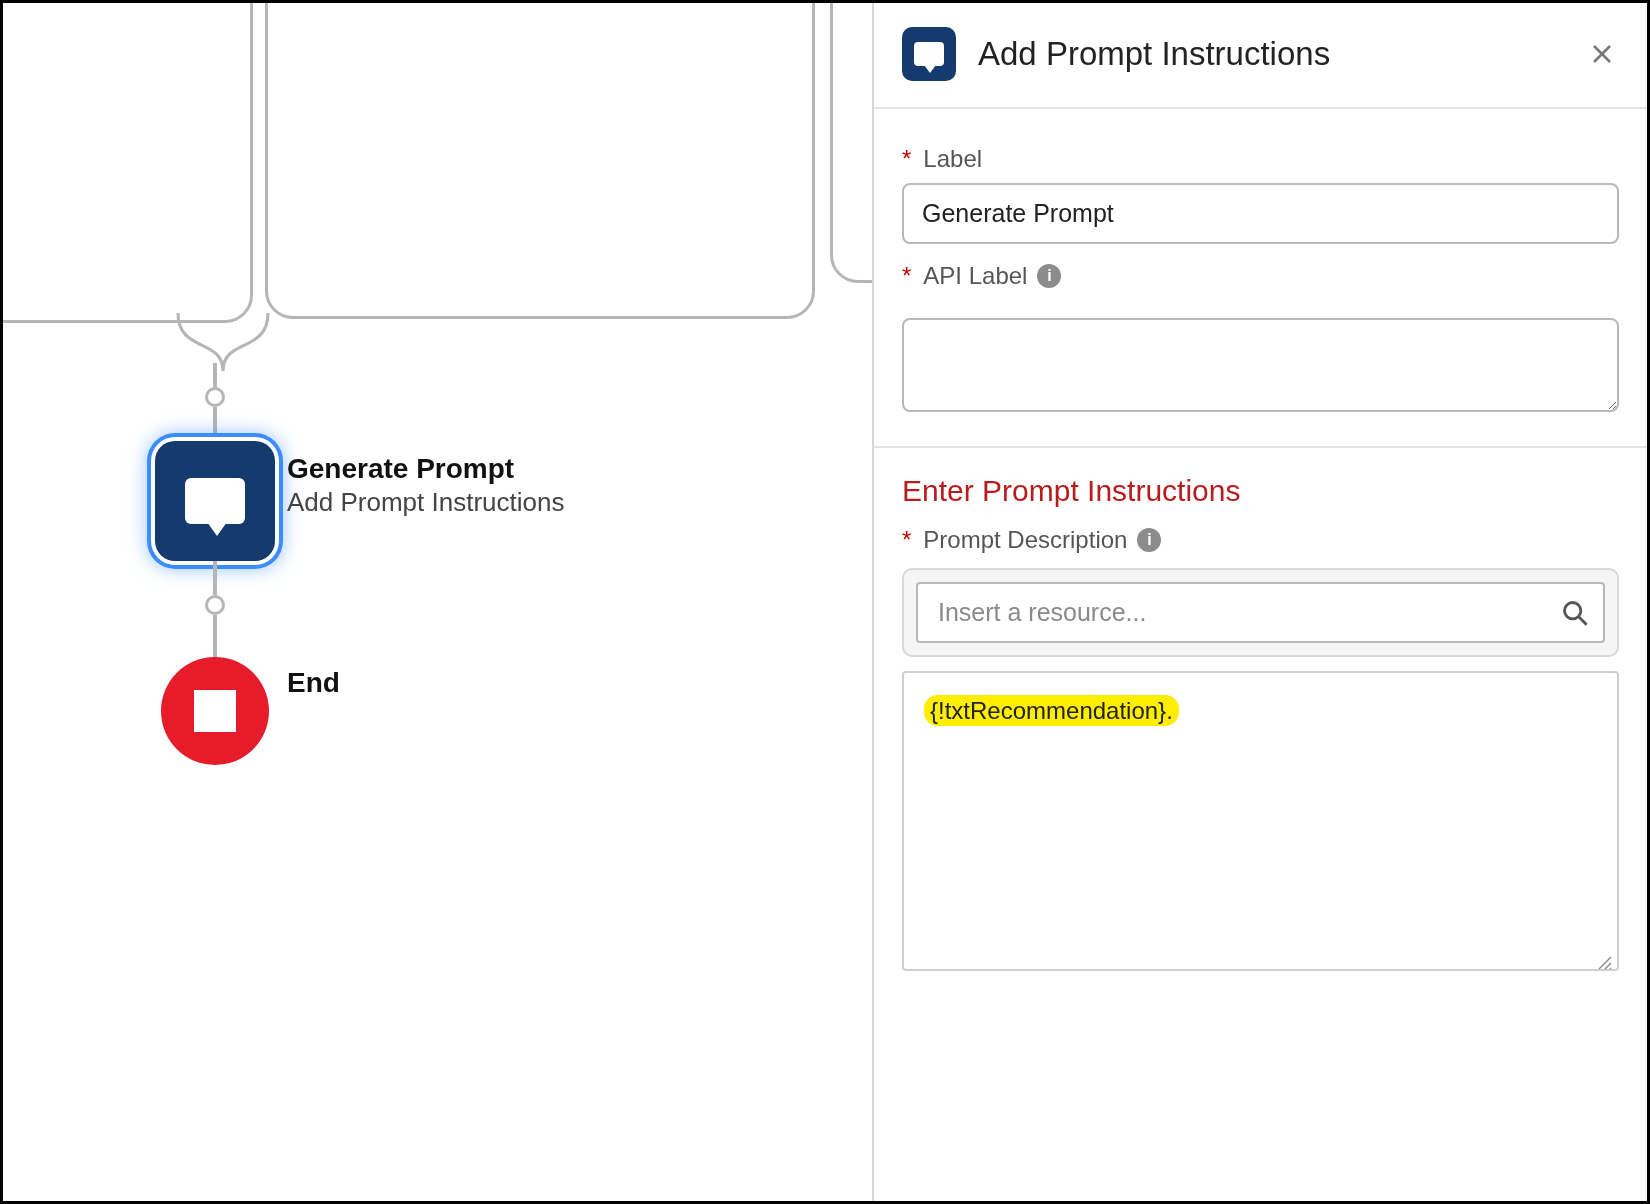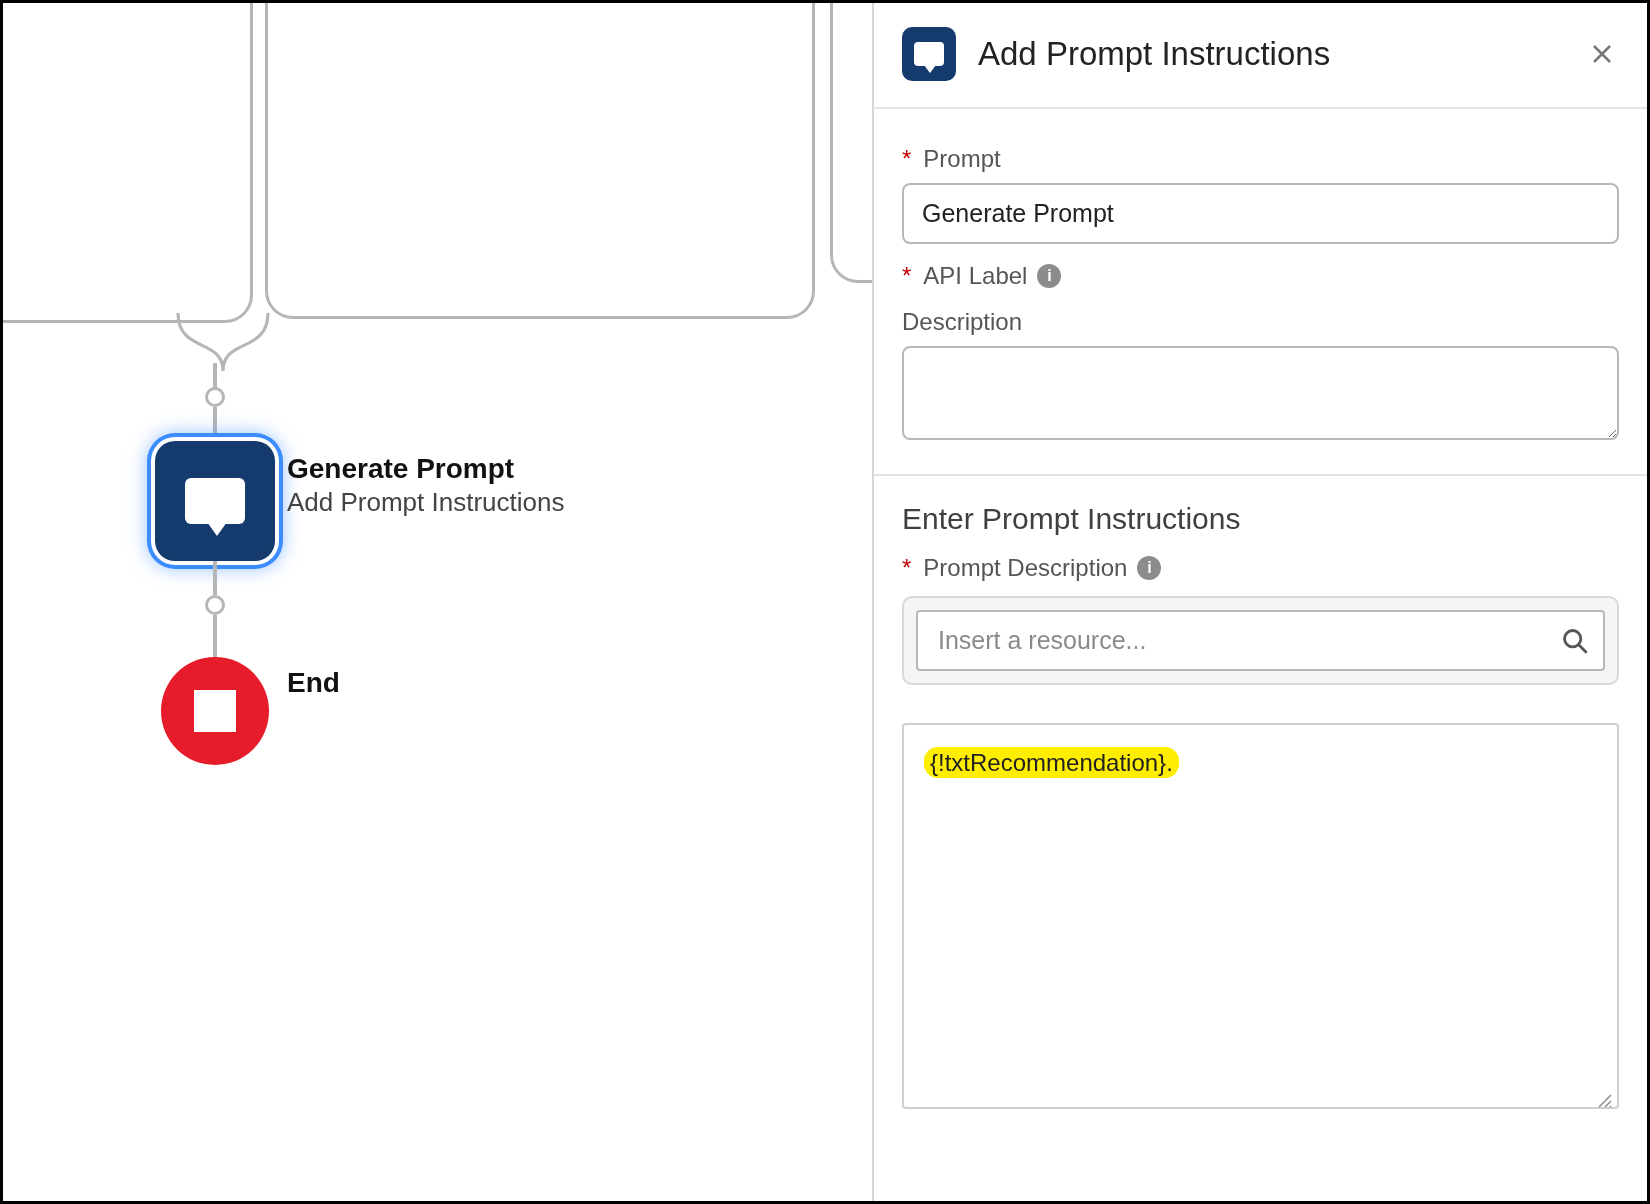--- a/index.html
+++ b/index.html
@@ -50,30 +50,30 @@
   .panel-body { padding: 18px 28px 0 28px; }
   .form-row { margin-top: 18px; }
   .form-label { font-size: 24px; color: #555; display:flex; align-items:center; gap:10px; }
   .req { color: #c40000; margin-right: 2px; }
   .info-icon { width: 24px; height: 24px; border-radius: 50%; background: #8c8c8c; color: #fff; font-size: 16px; font-weight: 700; display:inline-flex; align-items:center; justify-content:center; }
   .text-input { width: 100%; margin-top: 10px; padding: 14px 18px; font-size: 25px; color:#222; border: 2px solid #b8b8b8; border-radius: 8px; background: #fff; }
   .textarea { resize: both; height: 94px; font-family: inherit; }
 
   .panel-divider { height: 2px; background: #e2e2e2; margin: 30px -28px 0 -28px; }
 
-  .section-title { font-size: 30px; color: #404040; margin-top: 26px; }
+  .section-title { font-size: 30px; color: #b91c1c; margin-top: 26px; }
   .section-help  { font-size: 24px; color: #555; margin-top: 18px; }
 
   .resource-bar { margin-top: 14px; background: #f5f5f5; border: 2px solid #d8d8d8; border-radius: 10px; padding: 12px; }
   .resource-input-wrap { position: relative; }
   .resource-input { width: 100%; padding: 14px 56px 14px 20px; font-size: 25px; border: 2px solid #b8b8b8; border-radius: 4px; background: #fff; color:#222; }
   .resource-input::placeholder { color: #8a8a8a; }
   .search-icon { position:absolute; right:16px; top:50%; transform:translateY(-50%); width:28px; height:28px; color:#555; }
 
-  .prompt-box { position:relative; margin-top: 38px; border: 2px solid #cfcfcf; border-radius: 4px; height: 386px; padding: 24px 20px; font-size: 24px; color: #222; }
+  .prompt-box { position:relative; margin-top: 14px; border: 2px solid #cfcfcf; border-radius: 4px; height: 300px; padding: 24px 20px; font-size: 24px; color: #222; }
   .hl { display:inline; background: #ffee00; border-radius: 14px; padding: 2px 6px; box-decoration-break: clone; }
   .resize-handle { position:absolute; right:4px; bottom:4px; width:16px; height:16px; }
   .resize-handle svg line { stroke:#888; stroke-width:1.5; }
 </style>
 </head>
 <body>
 
 <div class="canvas">
   <div class="pane pane-left"></div>
   <div class="pane pane-mid"></div>
@@ -118,37 +118,34 @@
           <line x1="3" y1="3" x2="19" y2="19" stroke="#777" stroke-width="2.5"></line>
           <line x1="19" y1="3" x2="3" y2="19" stroke="#777" stroke-width="2.5"></line>
         </svg>
     </div>
   </div>
 
   <div class="panel-body">
     <div class="form-row">
       <div class="form-label">
           <span class="req">*</span>
-          <span>Prompt</span>
+          <span>Label</span>
         </div>
       <input class="text-input" type="text" value="Generate Prompt" style="">
     </div>
 
     <div class="form-row">
       <div class="form-label">
           <span class="req">*</span>
           <span>API Label</span>
           <span class="info-icon">i</span>
         </div>
     </div>
 
     <div class="form-row">
-      <div class="form-label">
-          <span>Description</span>
-        </div>
       <textarea class="text-input textarea" style=""></textarea>
     </div>
 
     <div class="panel-divider"></div>
 
     <div class="section-title">Enter Prompt Instructions</div>
 
     <div class="form-row">
       <div class="form-label">
           <span class="req">*</span>

